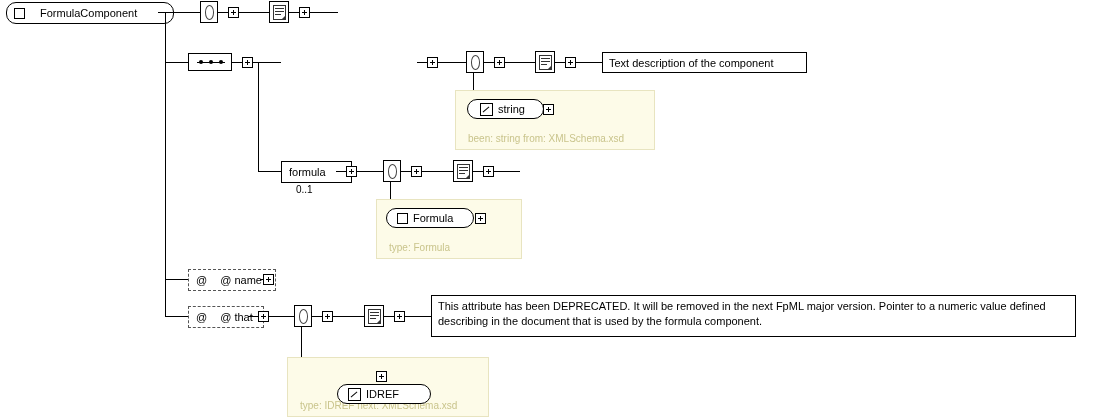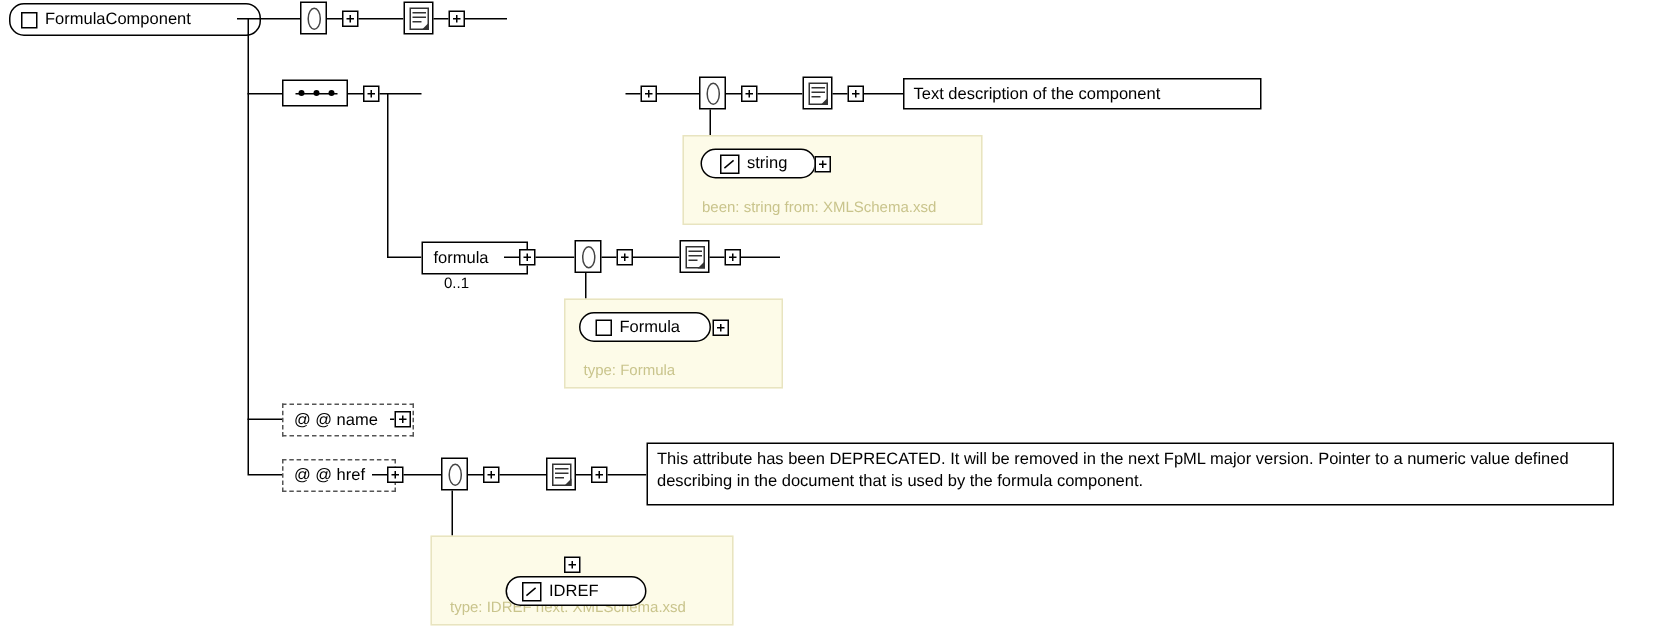--- a/index.html
+++ b/index.html
@@ -34,21 +34,21 @@
   }
   .ln.h { height: 1px; }
   .ln.v { width: 1px; }
 
   
   .elem-box {
     border: 1px solid #000000;
     background: #ffffff;
     display: flex;
     align-items: center;
-    gap: 5px;
+    gap: 15px;
     padding: 0 7px;
     height: 20px;
     white-space: nowrap;
     font-size: 11px;
     text-align: center;
   }
   .elem-box.rounded { border-radius: 10px; }
   .elem-box.dashed { border: 1px dashed #555555; }
 
   
@@ -278,21 +278,21 @@
     <div class="pg"></div>
       <div class="l1"></div>
       <div class="l2"></div>
       <div class="l3"></div>
       <div class="corner"></div>
   </div>
   <div class="ln h" style="left:555px; top:62px; width:12px;"></div>
   <div class="plus" style="left:565px; top:57px;"></div>
   <div class="ln h" style="left:576px; top:62px; width:26px;"></div>
 
-  <div class="doc-text" style="left:602px; top:52px; width:239px; height:21px;">Text description of the component</div>
+  <div class="doc-text" style="left:602px; top:52px; width:205px; height:21px;">Text description of the component</div>
 
   <div class="ln v" style="left:473px; top:73px; height:37px;"></div>
   <div class="ln h" style="left:473px; top:109px; width:18px;"></div>
   <div class="type-panel" style="left:455px; top:90px; width:200px; height:60px;">
     <div class="type-label">been: string from: XMLSchema.xsd</div>
   </div>
   <div class="type-chip" style="left:467px; top:99px; width:77px;padding-left:12px;">
     <span class="pencil"></span>
     <span class="label-txt">string</span>
   </div>
@@ -340,21 +340,21 @@
   <div class="elem-box dashed" style="position:absolute; left:188px; top:269px; width:72px;">
     <span class="at">@</span>
     <span class="label-txt" style="margin-left:-2px;">@ name</span>
   </div>
   <div class="ln h" style="left:260px; top:279px; width:3px;"></div>
   <div class="plus" style="left:263px; top:274px;"></div>
 
   <div class="ln h" style="left:165px; top:316px; width:23px;"></div>
   <div class="elem-box dashed" style="position:absolute; left:188px; top:306px; width:60px;">
     <span class="at">@</span>
-    <span class="label-txt" style="margin-left:-2px;">@ href</span>
+    <span class="label-txt" style="margin-left:-2px;">@ that</span>
   </div>
   <div class="ln h" style="left:248px; top:316px; width:12px;"></div>
   <div class="plus" style="left:258px; top:311px;"></div>
   <div class="ln h" style="left:269px; top:316px; width:25px;"></div>
 
   <div class="icon-box doc" style="left:294px; top:305px;">
     <div class="page"></div>
   </div>
   <div class="ln h" style="left:312px; top:316px; width:14px;"></div>
   <div class="plus" style="left:322px; top:311px;"></div>

